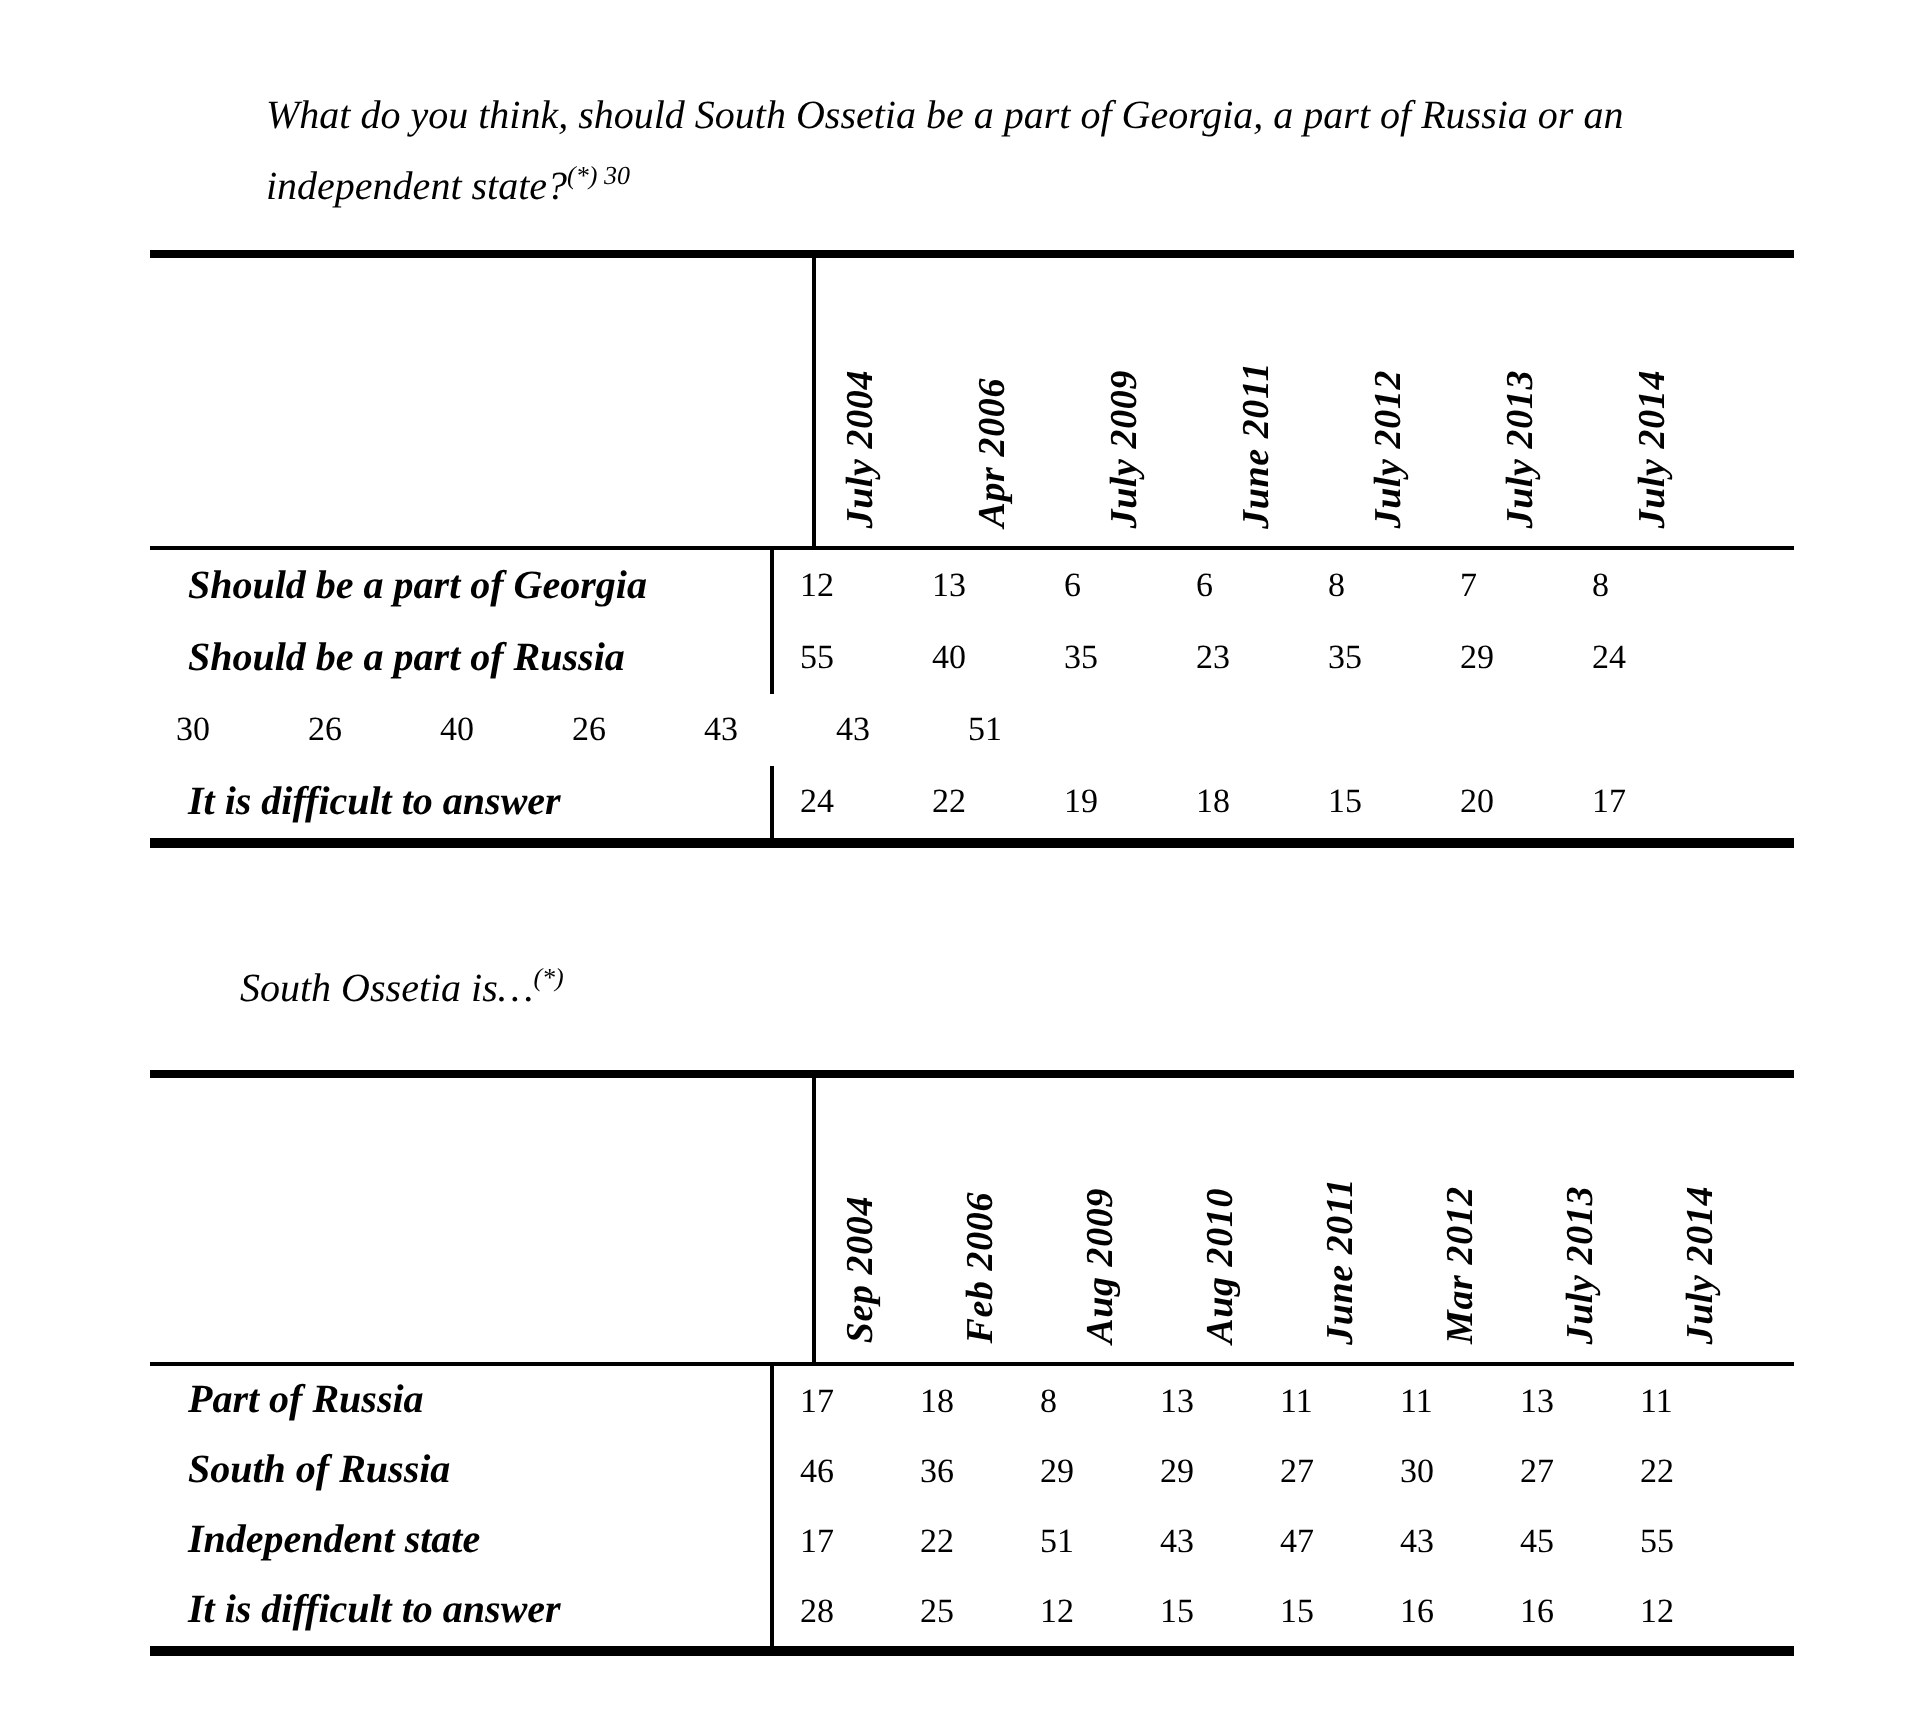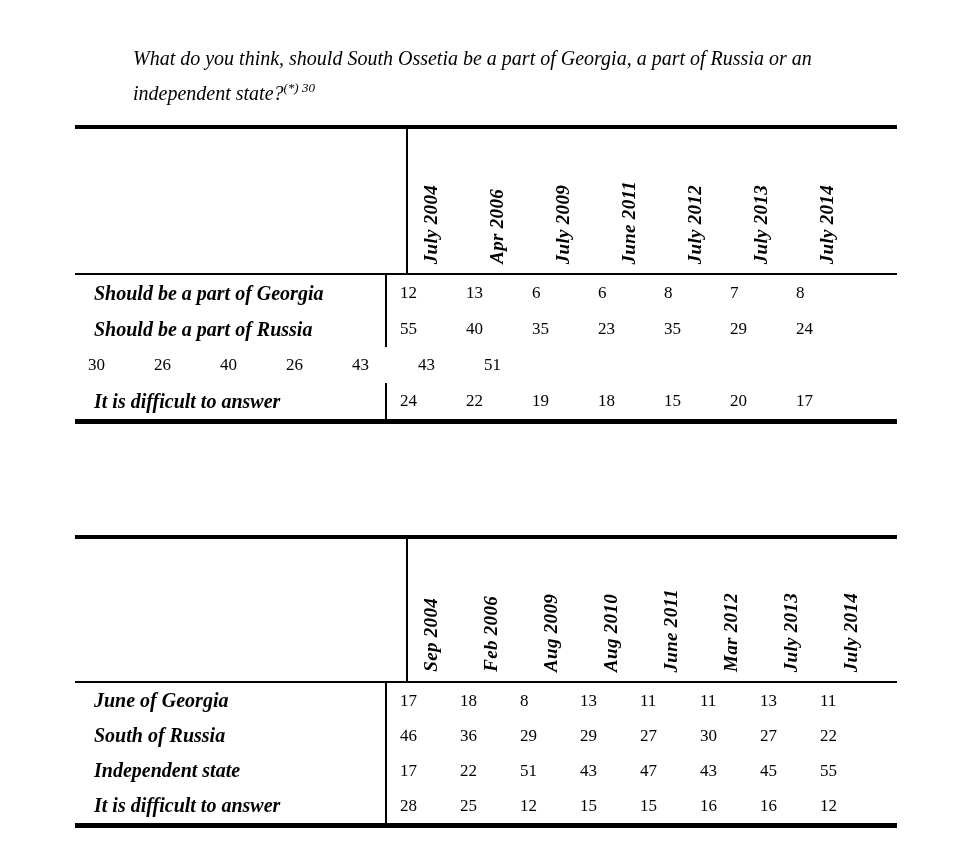--- a/index.html
+++ b/index.html
@@ -173,20 +173,21 @@
           <div class="datacell">22</div>
           <div class="datacell">19</div>
           <div class="datacell">18</div>
           <div class="datacell">15</div>
           <div class="datacell">20</div>
           <div class="datacell">17</div>
         </div>
       </div>
   </div>
 
+  <p class="qtitle" id="t2-title"><span>South Ossetia is…</span><sup>(*)</sup></p>
 
   <div class="ttable t2">
     <div class="thead">
       <div class="lblcol"></div>
       <div style="display:flex" id="t2-heads">
           <div class="headcell">
             <span class="rot">Sep 2004</span>
           </div>
           <div class="headcell">
             <span class="rot">Feb 2006</span>
@@ -206,21 +207,21 @@
           <div class="headcell">
             <span class="rot">July 2013</span>
           </div>
           <div class="headcell">
             <span class="rot">July 2014</span>
           </div>
         </div>
     </div>
     <div id="t2-body">
         <div class="brow">
-          <div class="lblcol rowlabel">June of Georgia</div>
+          <div class="lblcol rowlabel">Part of Russia</div>
           <div class="datacell">17</div>
           <div class="datacell">18</div>
           <div class="datacell">8</div>
           <div class="datacell">13</div>
           <div class="datacell">11</div>
           <div class="datacell">11</div>
           <div class="datacell">13</div>
           <div class="datacell">11</div>
         </div>
         <div class="brow">

